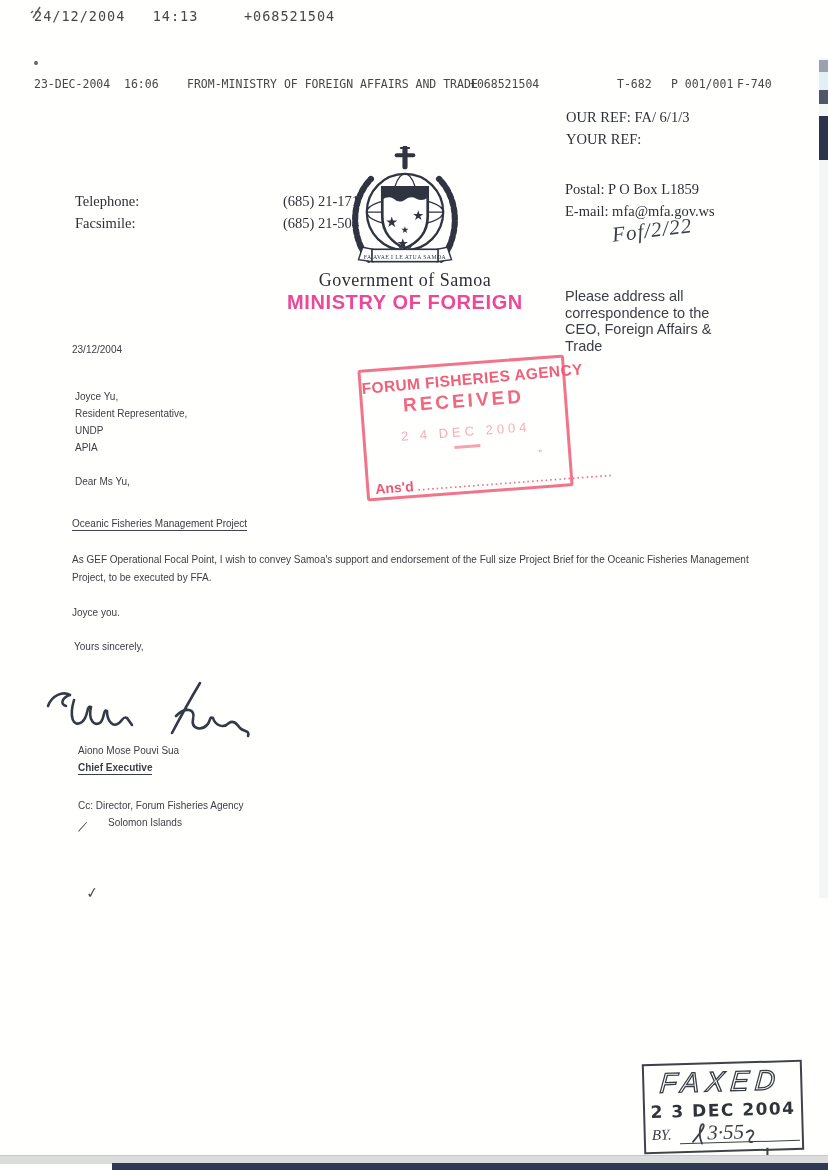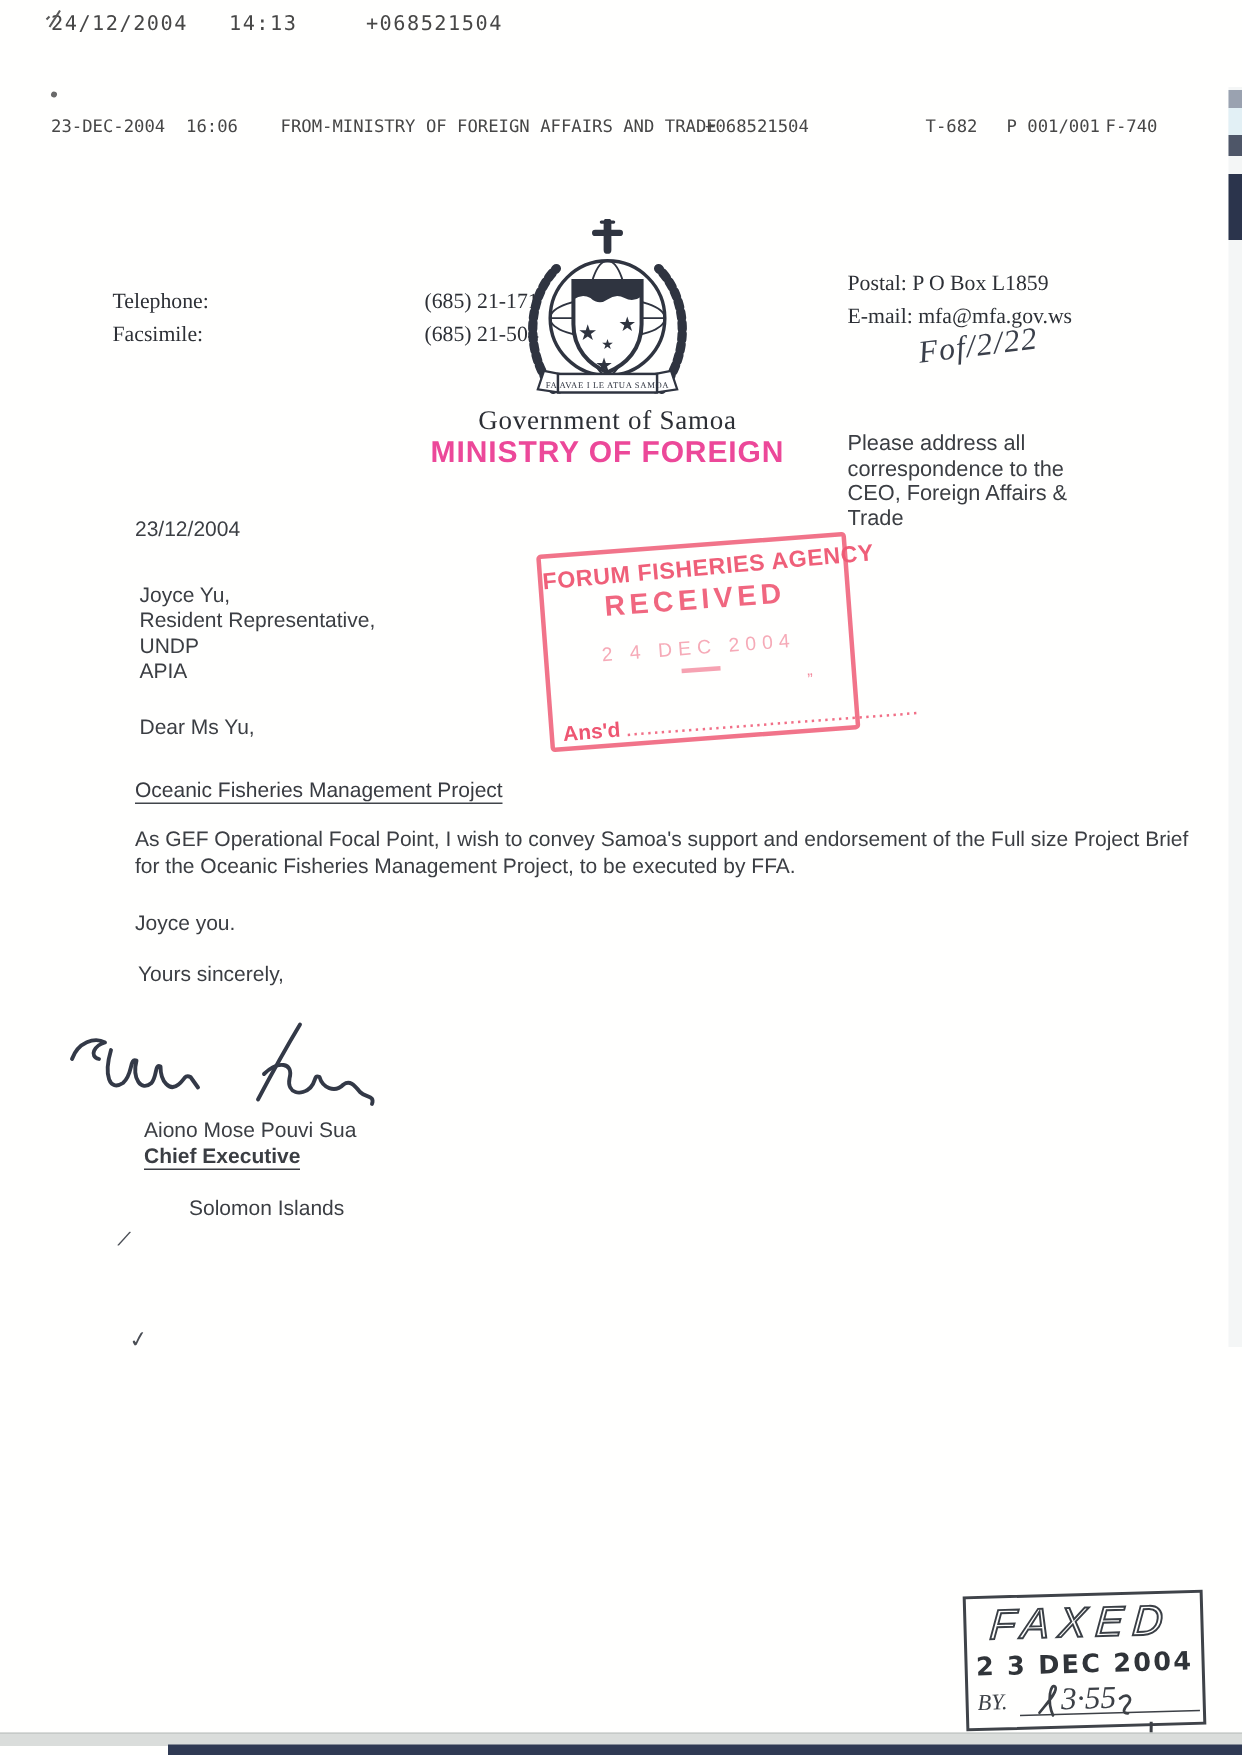--- a/index.html
+++ b/index.html
@@ -22,21 +22,21 @@
   .postal{left:565px;top:178px;font-size:14.5px;line-height:22px;white-space:nowrap;}
   .hand-ref{left:612px;top:218px;font-family:"Liberation Serif",serif;font-style:italic;
     font-size:21px;color:#3a3f4a;transform:rotate(-7deg);letter-spacing:1px;}
   .addr-note{left:565px;top:288px;font-size:14.5px;line-height:16.5px;color:#3b3e43;}
   
   .gov{left:255px;top:270px;width:300px;text-align:center;font-family:"Liberation Serif",serif;
     font-size:18px;color:#2c2f35;letter-spacing:.5px;}
   .ministry{left:245px;top:291px;width:320px;text-align:center;font-size:20px;font-weight:700;
     color:#ec4899;letter-spacing:.6px;line-height:22px;}
   
-  .t14{font-size:14px;margin-left:18px;}
+  .t14{font-size:10px;}
   .date{left:72px;top:344px;}
   .recipient{left:75px;top:388px;line-height:17px;}
   .salutation{left:75px;top:476px;}
   .subject{left:72px;top:518px;border-bottom:1.4px solid #41454b;padding-bottom:1px;color:#383b41;}
   .body-par{left:72px;top:551px;width:712px;line-height:17.5px;}
   .thanks{left:72px;top:607px;}
   .closing{left:74px;top:641px;}
   .sig-name{left:78px;top:745px;}
   .sig-title{left:78px;top:762px;font-weight:700;border-bottom:1.6px solid #3a3d43;padding-bottom:1px;}
   .cc{line-height:17px;}
@@ -89,20 +89,24 @@
     <span style="left:583px;top:0;">T-682</span>
     <span style="left:637px;top:0;">P 001/001</span>
     <span style="left:703px;top:0;">F-740</span>
   </div>
 
   <svg class="abs pen-mark" viewBox="0 0 14 16">
     <path d="M3,14 L10,3 M1,9 l2,-2" stroke="#5a5a5a" stroke-width="1.4" fill="none"></path>
   </svg>
   <div class="abs pen-dot"></div>
 
+  <div class="abs serif refs">
+    <div>OUR REF: FA/ 6/1/3</div>
+    <div>YOUR REF:</div>
+  </div>
 
   <div class="abs serif contact">
     <div style="position:relative;">
       <span>Telephone:</span>
       <span class="val" style="left:208px;">(685) 21-171</span>
     </div>
     <div style="position:relative;">
       <span>Facsimile:</span>
       <span class="val" style="left:208px;">(685) 21-504</span>
     </div>
@@ -196,20 +200,21 @@
       <path d="M34,20 C29,37 33,48 42,42 C49,36 46,25 51,27 C48,39 54,48 61,42 C65,37 63,29 67,31 C67,41 73,48 79,43 C83,40 83,36 87,38 L92,45"></path>
       <path d="M160,3 C151,18 141,36 132,53"></path>
       <path d="M136,36 C145,27 156,28 153,39 C151,49 161,51 167,45 C171,41 169,36 173,38 C175,45 183,49 189,43 C193,40 196,43 200,48 C204,52 210,50 208,56"></path>
     </g>
   </svg>
 
   <div class="abs t14 sig-name">Aiono Mose Pouvi Sua</div>
   <div class="abs t14 sig-title">Chief Executive</div>
 
   <div class="abs t14 cc" style="left:78px;top:797px;">
+    <div>Cc: Director, Forum Fisheries Agency</div>
     <div style="padding-left:30px;">Solomon Islands</div>
   </div>
   <span class="abs check" style="left:82px;top:818px;">∕</span>
   <span class="abs check" style="left:86px;top:884px;transform:rotate(-8deg);">✓</span>
 
   <div class="abs stamp-faxed">
     <svg width="152" height="32" viewBox="0 0 152 32" style="display:block;margin:2px auto 0;">
       <text x="76" y="25" text-anchor="middle" font-size="28" font-style="italic" letter-spacing="6" font-family="Liberation Sans, sans-serif" fill="none" stroke="#3a3f45" stroke-width="1.3" transform="skewX(-6)">FAXED</text>
     </svg>
     <div class="fdate">2 3 DEC 2004</div>

